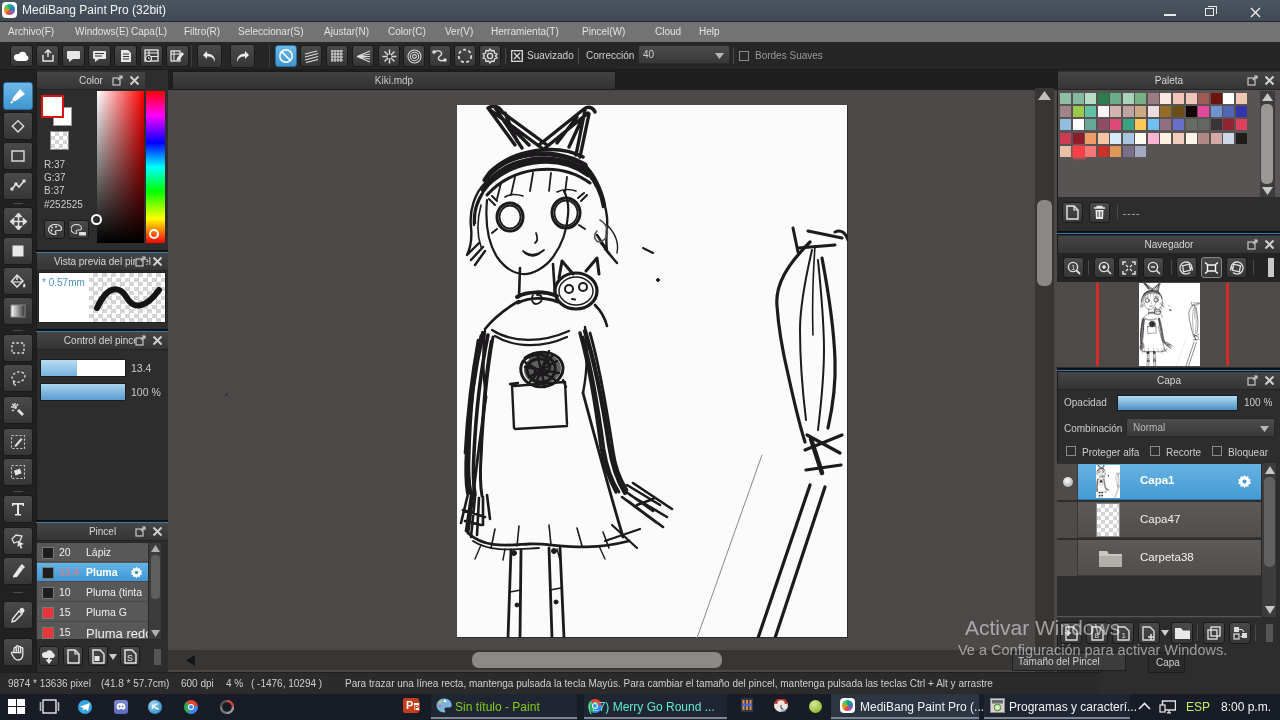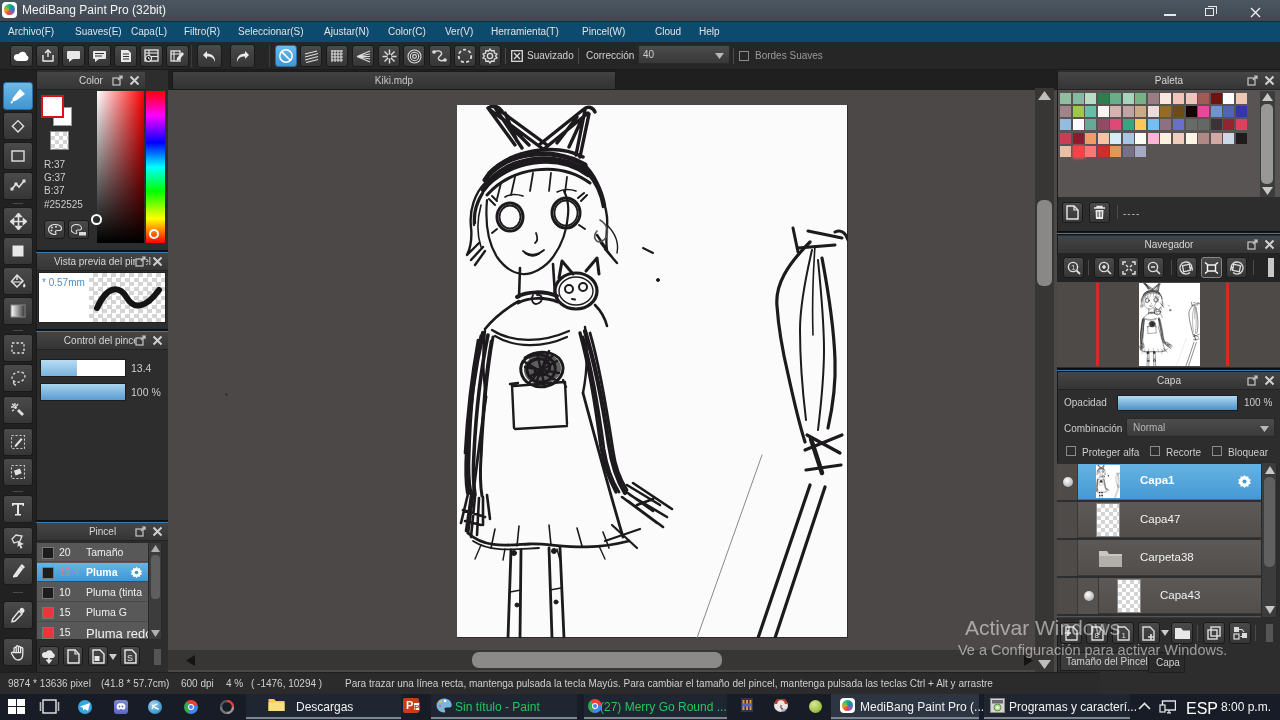--- a/index.html
+++ b/index.html
@@ -24,23 +24,23 @@
  <div class="a" style="left:2px;top:2px;width:15px;height:16px;background:#fff;border-radius:4px"></div>
  <div class="a" style="left:4px;top:4px;width:11px;height:11px;border-radius:50%;background:conic-gradient(from 200deg,#e74c3c,#f39c12,#2ecc71,#16a085,#2980b9,#9b59b6,#e74c3c)"></div>
  <div class="a" style="left:22px;top:3px;font-size:12px;color:#f4f4f4">MediBang Paint Pro (32bit)</div>
  <div class="a" style="left:1164px;top:14px;width:12px;height:2px;background:#e8e8e8"></div>
  <div class="a" style="left:1205px;top:8px;width:9px;height:8px;border:1px solid #e8e8e8"></div>
  <div class="a" style="left:1208px;top:6px;width:9px;height:8px;border-top:1px solid #e8e8e8;border-right:1px solid #e8e8e8"></div>
  <svg class="a" style="left:1250px;top:7px" width="11" height="11" viewBox="0 0 11 11">
       <path d="M1,1 L10,10 M10,1 L1,10" stroke="#eee" stroke-width="1.4"></path>
     </svg>
 </div>
-<div class="a" style="left:0;top:22px;width:1280px;height:20px;background:#0c4a6e">
+<div class="a" style="left:0;top:22px;width:1280px;height:20px;background:#737373">
     <div class="mitem" style="left:8px">Archivo(F)</div>
-    <div class="mitem" style="left:75px">Suaves(E)</div>
+    <div class="mitem" style="left:75px">Windows(E)</div>
     <div class="mitem" style="left:131px">Capa(L)</div>
     <div class="mitem" style="left:184px">Filtro(R)</div>
     <div class="mitem" style="left:238px">Seleccionar(S)</div>
     <div class="mitem" style="left:324px">Ajustar(N)</div>
     <div class="mitem" style="left:388px">Color(C)</div>
     <div class="mitem" style="left:445px">Ver(V)</div>
     <div class="mitem" style="left:491px">Herramienta(T)</div>
     <div class="mitem" style="left:582px">Pincel(W)</div>
     <div class="mitem" style="left:655px">Cloud</div>
     <div class="mitem" style="left:699px">Help</div>
@@ -363,21 +363,21 @@
       <path d="M6,5 L10,1 M7,1 h3 v3" stroke="#c8c8c8" stroke-width="1.2" fill="none"></path>
     </svg>
     <svg class="pico" style="right:5px" width="11" height="11" viewBox="0 0 11 11">
       <path d="M1.5,1.5 L9.5,9.5 M9.5,1.5 L1.5,9.5" stroke="#d0d0d0" stroke-width="2"></path>
     </svg>
   </div>
 <div class="a" style="left:36px;top:542px;width:112px;height:98px;background:#585858;border:1px solid #2a2a2a;border-right:none;overflow:hidden">
     <div style="position:absolute;left:0;top:0px;width:112px;height:19px;border-bottom:1px solid #494949">
       <span style="position:absolute;left:5px;top:3.5px;width:12px;height:12px;background:#1d1d1d;border:1px solid #777"></span>
       <span style="position:absolute;left:22px;top:3px;font-size:10.5px;color:#f0f0f0;">20</span>
-      <span style="position:absolute;left:49px;top:3px;font-size:10.5px;color:#f0f0f0;white-space:nowrap">Tamaño</span>
+      <span style="position:absolute;left:49px;top:3px;font-size:10.5px;color:#f0f0f0;white-space:nowrap">Lápiz</span>
     </div>
     <div style="position:absolute;left:0;top:20px;width:112px;height:19px;background:linear-gradient(#64b5e8,#3f97d4);border-bottom:1px solid #494949">
       <span style="position:absolute;left:5px;top:3.5px;width:12px;height:12px;background:#1d1d1d;border:1px solid #777"></span>
       <span style="position:absolute;left:22px;top:3px;font-size:10.5px;color:#e77;">13.4</span>
       <span style="position:absolute;left:49px;top:3px;font-size:10.5px;font-weight:bold;color:#fff;white-space:nowrap">Pluma</span>
       <svg style="position:absolute;right:6px;top:3px" width="13" height="13" viewBox="0 0 16 16">
         <path d="M8,1 L9.5,3 L12,2.5 L12.5,5 L15,6 L13.5,8 L15,10 L12.5,11 L12,13.5 L9.5,13 L8,15 L6.5,13 L4,13.5 L3.5,11 L1,10 L2.5,8 L1,6 L3.5,5 L4,2.5 L6.5,3 z" fill="#fff"></path>
         <circle cx="8" cy="8" r="2.2" fill="#49a"></circle>
       </svg>
     </div>
@@ -756,27 +756,20 @@
       <span style="position:absolute;left:83px;top:11px;font-size:11.5px;color:#f2f2f2">Capa47</span>
     </div>
     <div class="lrow" style="top:78px">
       <span style="position:absolute;left:0;top:0;width:21px;height:36px;background:#4e4b49;border-right:1px solid #3a3836"></span>
       <svg style="position:absolute;left:41px;top:8px" width="25" height="20" viewBox="0 0 25 20">
         <path d="M1,3 H9 L11,6 H24 V19 H1 z" fill="#cac6c2"></path>
         <path d="M1,8 H24 V19 H1 z" fill="#b2aeaa"></path>
       </svg>
       <span style="position:absolute;left:83px;top:11px;font-size:11.5px;color:#f2f2f2">Carpeta38</span>
     </div>
-    <div class="lrow" style="top:116px">
-      <span style="position:absolute;left:0;top:0;width:21px;height:36px;background:#4e4b49;border-right:1px solid #3a3836"></span>
-      <span style="position:absolute;left:21px;top:0;width:21px;height:36px;background:#55524f;border-right:1px solid #3a3836"></span>
-      <span style="position:absolute;left:27px;top:13px;width:10px;height:10px;border-radius:50%;background:radial-gradient(circle at 40% 35%,#fff,#999)"></span>
-      <span class="chk" style="position:absolute;left:60px;top:1px;width:24px;height:34px;border:1px solid #888"></span>
-      <span style="position:absolute;left:103px;top:11px;font-size:11.5px;color:#f2f2f2">Capa43</span>
-    </div>
     <div class="lrow" style="top:154px;height:2px"></div>
   </div>
 <svg class="a" style="left:1096px;top:465px;z-index:5" width="24" height="33" viewBox="0 0 391 533">
     <g stroke-width="16">
       <use href="#sk"></use>
     </g>
   </svg>
 <div class="a" style="left:1261px;top:462px;width:16px;height:156px;background:#3c3c3c;border:1px solid #2a2a2a">
     <svg style="position:absolute;left:2.5px;top:3px" width="10" height="8" viewBox="0 0 10 8">
       <path d="M5,0 L10,8 H0 z" fill="#c8c8c8"></path>
@@ -828,21 +821,21 @@
       <rect x="9" y="7" width="5" height="5" fill="#ddd"></rect>
       <path d="M6,3.5 H9 M7.5,10.5 H9 M9,3.5 L11,6" stroke="#ddd" stroke-width="1.2"></path>
     </svg>
   </div>
 <svg class="a" style="left:1161px;top:630px" width="8" height="6" viewBox="0 0 8 6">
     <path d="M0,0 H8 L4,6 z" fill="#ccc"></path>
   </svg>
 <div class="a" style="left:1197px;top:625px;width:1px;height:16px;background:#4a4a4a"></div>
 <div class="a" style="left:1255px;top:625px;width:1px;height:16px;background:#4a4a4a"></div>
 <div class="a" style="left:1266px;top:624px;width:7px;height:18px;background:#555"></div>
-<div class="a" style="left:1060px;top:652px;width:114px;height:19px;background:#3c3c3c;border:1px solid #1e1e1e;color:#d0d0d0">
+<div class="a" style="left:1012px;top:652px;width:114px;height:19px;background:#3c3c3c;border:1px solid #1e1e1e;color:#d0d0d0">
     <span style="position:absolute;left:5px;top:3px">Tamaño del Pincel</span>
   </div>
 <div class="a" style="left:1148px;top:652px;width:37px;height:21px;background:#2a2a2a;border:1px solid #1e1e1e;color:#d0d0d0">
     <span style="position:absolute;left:7px;top:4px">Capa</span>
   </div>
 <div class="a" style="left:0;top:672px;width:1100px;height:22px;background:#2b2b2b;border-top:1px solid #1f1f1f;z-index:40">
     <span style="position:absolute;left:8px;top:5px;color:#cfcfcf">9874 * 13636 pixel</span>
     <span style="position:absolute;left:101px;top:5px;color:#cfcfcf">(41.8 * 57.7cm)</span>
     <span style="position:absolute;left:181px;top:5px;color:#cfcfcf">600 dpi</span>
     <span style="position:absolute;left:226px;top:5px;color:#cfcfcf">4 %</span>
@@ -877,48 +870,40 @@
     <div class="a" style="left:184px;top:6px;width:14px;height:14px;border-radius:50%;background:conic-gradient(from -40deg,#ea4335 0 120deg,#4285f4 0 240deg,#34a853 0 360deg)"></div>
     <div class="a" style="left:188px;top:10px;width:6px;height:6px;border-radius:50%;background:#fff"></div>
     <div class="a" style="left:189px;top:11px;width:4px;height:4px;border-radius:50%;background:#4285f4"></div>
     <svg class="a" style="left:220px;top:6px" width="14" height="14" viewBox="0 0 14 14">
       <path d="M7,1 A6,6 0 0 1 13,7" stroke="#d44" stroke-width="2.4" fill="none"></path>
       <path d="M13,7 A6,6 0 0 1 7,13" stroke="#999" stroke-width="2.4" fill="none"></path>
       <path d="M7,13 A6,6 0 0 1 1,7" stroke="#777" stroke-width="2.4" fill="none"></path>
       <path d="M1,7 A6,6 0 0 1 7,1" stroke="#555" stroke-width="2.4" fill="none"></path>
       <circle cx="7" cy="7" r="2.5" fill="#171c26"></circle>
     </svg>
-    <div class="a" style="left:246px;top:0;width:155px;height:26px;background:#202631">
-      <span style="position:absolute;left:0;bottom:1px;width:100%;height:2px;background:#7d8791"></span>
-      <svg class="a" style="left:22px;top:4px" width="17" height="14" viewBox="0 0 17 14">
-        <path d="M0.5,1 H6 L8,3 H16.5 V13 H0.5 z" fill="#f7ce46"></path>
-        <path d="M0.5,4.5 H16.5 V13 H0.5 z" fill="#fadf7e"></path>
-      </svg>
-      <span style="position:absolute;left:50px;top:6px;font-size:12px;color:#f2f2f2">Descargas</span>
-    </div>
     <div class="a" style="left:403px;top:4px;width:16px;height:15px;background:#c43e1c;border-radius:2px"></div>
     <div class="a" style="left:406px;top:5px;font-size:11px;font-weight:bold;color:#fff">P</div>
     <div class="a" style="left:413px;top:8px;width:7px;height:9px;background:#fff;border:1px solid #c43e1c"></div>
     <div class="a" style="left:414px;top:9px;font-size:8px;color:#c43e1c;font-weight:bold">P</div>
     <div class="a" style="left:431px;top:0;width:146px;height:26px;background:#202631">
       <span style="position:absolute;left:0;bottom:1px;width:100%;height:2px;background:#7d8791"></span>
       <svg class="a" style="left:5px;top:4px" width="16" height="15" viewBox="0 0 16 15">
         <path d="M8,0.5 a7.5,7 0 1 0 0,14 c1.8,0 1.2,-2 0.6,-2.8 c-0.7,-1 0.3,-2.2 1.8,-2.2 h3 a2.3,2.3 0 0 0 2.3,-2.3 C15.5,2.5 12,0.5 8,0.5 z" fill="#7ab5dc"></path>
         <circle cx="4.5" cy="4" r="1.3" fill="#e8bd4a"></circle>
         <circle cx="9" cy="3" r="1.3" fill="#fff"></circle>
         <circle cx="4" cy="8" r="1.3" fill="#d46a9e"></circle>
       </svg>
-      <span style="position:absolute;left:24px;top:6px;font-size:12px;color:#22c55e">Sin título - Paint</span>
+      <span style="position:absolute;left:24px;top:6px;font-size:12px;color:#84cc16">Sin título - Paint</span>
     </div>
     <div class="a" style="left:584px;top:0;width:143px;height:26px;background:#202631">
       <span style="position:absolute;left:0;bottom:1px;width:100%;height:2px;background:#7d8791"></span>
       <div style="position:absolute;left:4px;top:5px;width:14px;height:14px;border-radius:50%;background:conic-gradient(from -40deg,#ea4335 0 120deg,#4285f4 0 240deg,#34a853 0 360deg)"></div>
       <div style="position:absolute;left:8px;top:9px;width:6px;height:6px;border-radius:50%;background:#fff"></div>
       <div style="position:absolute;left:9px;top:10px;width:4px;height:4px;border-radius:50%;background:#4285f4"></div>
-      <span style="position:absolute;left:16px;top:6px;font-size:12px;color:#22c55e;white-space:nowrap">(27) Merry Go Round ...</span>
+      <span style="position:absolute;left:4px;top:6px;font-size:12px;color:#5eead4;white-space:nowrap">(27) Merry Go Round ...</span>
     </div>
     <svg class="a" style="left:740px;top:4px" width="14" height="14" viewBox="0 0 14 14">
       <rect x="1" y="0" width="12" height="14" fill="#30364a"></rect>
       <rect x="2.5" y="2" width="2" height="10" fill="#e8903a"></rect>
       <rect x="6" y="2" width="2" height="10" fill="#e8903a"></rect>
       <rect x="9.5" y="2" width="2" height="10" fill="#e8903a"></rect>
       <rect x="2" y="5.5" width="10" height="3" fill="#4a68c8"></rect>
     </svg>
     <div class="a" style="left:774px;top:5px;width:14px;height:13px;border-radius:50%;background:#f0e4e0"></div>
     <svg class="a" style="left:775px;top:5px" width="12" height="13" viewBox="0 0 12 13">
@@ -944,16 +929,16 @@
       <span style="position:absolute;left:25px;top:6px;font-size:12px;color:#f2f2f2;white-space:nowrap">Programas y caracterí...</span>
     </div>
     <svg class="a" style="left:1138px;top:8px" width="13" height="8" viewBox="0 0 13 8">
       <path d="M1,7 L6.5,1.5 L12,7" stroke="#e8e8e8" stroke-width="1.6" fill="none"></path>
     </svg>
     <svg class="a" style="left:1159px;top:6px" width="17" height="14" viewBox="0 0 17 14">
       <rect x="3.5" y="1" width="13" height="9" fill="none" stroke="#e8e8e8" stroke-width="1.4"></rect>
       <path d="M8,12.8 H12 M10,10 V12.8" stroke="#e8e8e8" stroke-width="1.2"></path>
       <rect x="1" y="5" width="5" height="7" fill="#171c26" stroke="#e8e8e8" stroke-width="1.2"></rect>
     </svg>
-    <div class="a" style="left:1186px;top:6px;font-size:16px;color:#ffffff">ESP</div>
+    <div class="a" style="left:1186px;top:6px;font-size:12px;color:#bef264">ESP</div>
     <div class="a" style="left:1221px;top:6px;font-size:12px;color:#f2f2f2">8:00 p.m.</div>
   </div>
 <div class="wm" style="left:965px;top:616px;font-size:21px">Activar Windows</div>
 <div class="wm" style="left:958px;top:642px;font-size:14.5px">Ve a Configuración para activar Windows.</div>
 </body></html>

